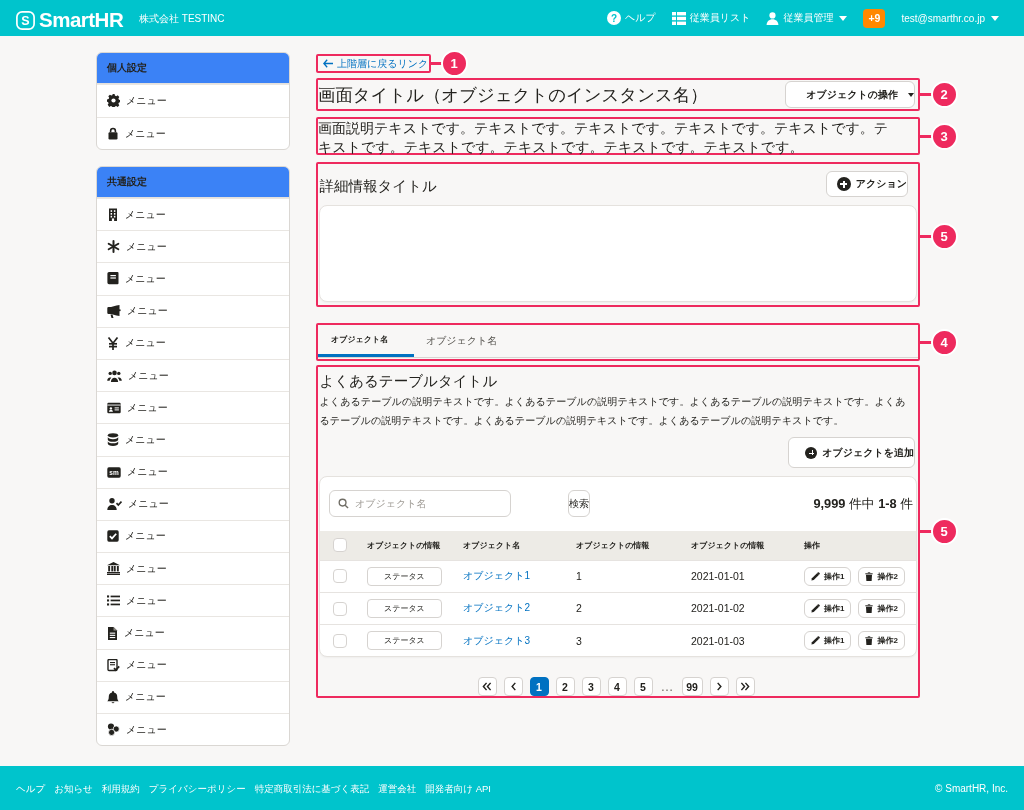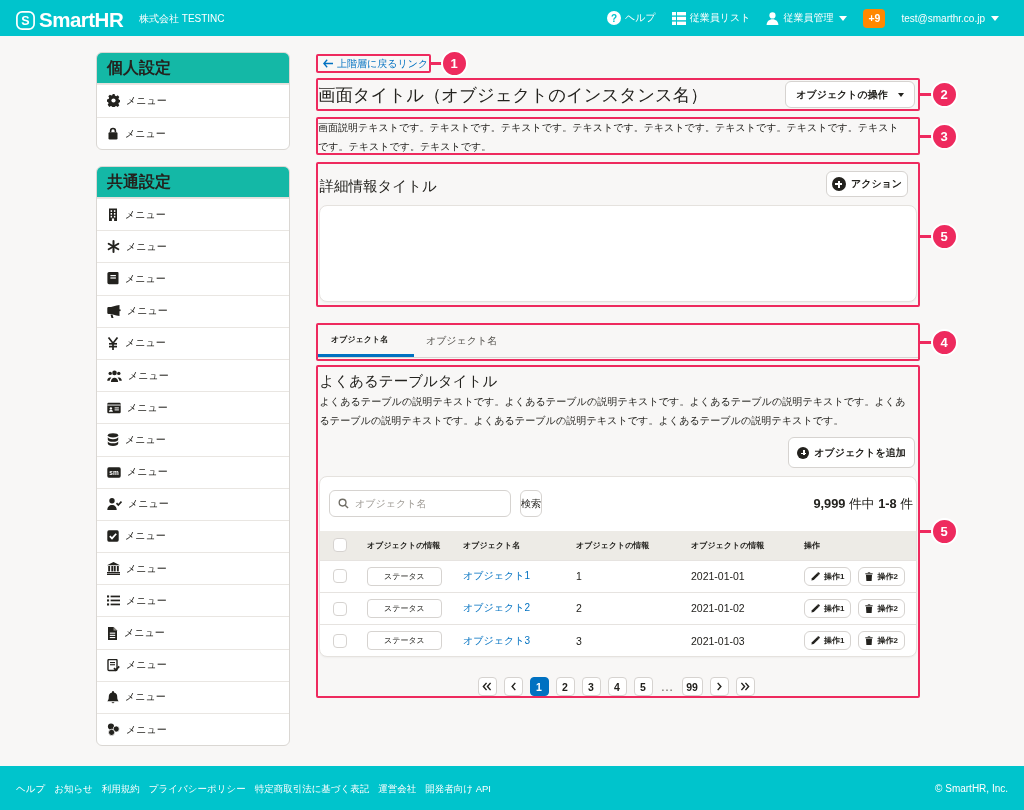--- a/index.html
+++ b/index.html
@@ -11,32 +11,32 @@
 .hdr .logo { position:absolute; left:16px; top:8px; display:flex; align-items:center; }
 .hdr .logotext { font-weight:bold; font-size:20.5px; letter-spacing:-0.5px; margin-left:4px; }
 .hdr .co { position:absolute; left:139px; top:12px; font-size:10px; }
 .hnav { position:absolute; top:0; right:25px; height:36px; display:flex; align-items:center; gap:16px; font-size:10px; }
 .hitem { display:flex; align-items:center; gap:4px; white-space:nowrap; }
 .badge { background:#ff8800; border-radius:4px; font-weight:bold; font-size:10.5px; width:22px; height:19px; display:flex; align-items:center; justify-content:center; }
 .caret { width:0; height:0; border-left:4px solid transparent; border-right:4px solid transparent; border-top:5px solid #fff; margin-left:2px; }
 
 
 .card { position:absolute; left:96px; width:194px; background:#fff; border:1px solid #dad7d3; border-radius:6px; overflow:hidden; }
-.card .chead { background:#14b8a6; font-weight:bold; font-size:16px; padding:0 10px; display:flex; align-items:center; border-bottom:1px solid #e4e1dd; }
+.card .chead { background:#3b82f6; font-weight:bold; font-size:10px; padding:0 10px; display:flex; align-items:center; border-bottom:1px solid #e4e1dd; }
 .mi { display:flex; align-items:center; gap:6px; padding:0 10px; font-size:10px; border-top:1px solid #e9e6e2; }
 .mi:first-of-type { border-top:none; }
 .mi svg { flex:0 0 auto; }
 
 
 .ab { position:absolute; left:316px; width:604px; border:2px solid #ee2a5e; border-radius:2px; }
 .circ { position:absolute; width:27px; height:27px; border-radius:50%; background:#ee2a5e; border:2px solid #fff; color:#fff; font-weight:bold; font-size:13px; display:flex; align-items:center; justify-content:center; }
 .conn { position:absolute; height:3px; background:#ee2a5e; }
 
 
-.btn { background:#fff; border:1px solid #d6d3d0; border-radius:6px; font-weight:bold; font-size:10px; color:#23221e; display:flex; align-items:center; justify-content:center; font-family:inherit; white-space:nowrap; }
+.btn { background:#fff; border:1px solid #d6d3d0; border-radius:6px; font-weight:bold; font-size:10px; color:#23221e; display:flex; align-items:center; justify-content:flex-end; font-family:inherit; white-space:nowrap;margin-left:48px; }
 .link { color:#0071c1; text-decoration:none; }
 
 
 .plus { width:14px; height:14px; border-radius:50%; background:#23221e; position:relative; display:inline-block; }
 .plus:before, .plus:after { content:""; position:absolute; background:#fff; }
 .plus:before { left:3.5px; right:3.5px; top:6.25px; height:1.6px; }
 .plus:after { top:3.5px; bottom:3.5px; left:6.25px; width:1.6px; }
 
 
 .chip { display:inline-block; border:1px solid #d6d3d0; border-radius:4px; background:#fff; font-size:8px; padding:3px 16px; color:#23221e; white-space:nowrap; }
@@ -271,21 +271,21 @@
 <div class="conn" style="left:429px; top:61.5px; width:14px;"></div>
 <div class="circ" style="left:440.5px; top:49.5px;">1</div>
 
 <div class="ab" style="top:78px; height:33px; display:flex; align-items:center; justify-content:space-between; padding:0 3px 0 0;">
   <div style="font-size:17.4px;">画面タイトル（オブジェクトのインスタンス名）</div>
   <div class="btn" style="width:130px; height:27px; gap:8px;">オブジェクトの操作<span class="caret" style="border-top-color:#23221e; border-left-width:3.5px; border-right-width:3.5px; border-top-width:4.5px;"></span></div>
 </div>
 <div class="conn" style="left:919px; top:93px; width:14px;"></div>
 <div class="circ" style="left:930.5px; top:81px;">2</div>
 
-<div class="ab" style="top:117px; height:38px; font-size:10px; line-height:18.8px; padding:0 16px 0 0; letter-spacing:0;">画面説明テキストです。テキストです。テキストです。テキストです。テキストです。テキストです。テキストです。テキストです。テキストです。テキストです。</div>
+<div class="ab" style="top:117px; height:38px; font-size:14px; line-height:18.8px; padding:0 16px 0 0; letter-spacing:0;">画面説明テキストです。テキストです。テキストです。テキストです。テキストです。テキストです。テキストです。テキストです。テキストです。テキストです。</div>
 <div class="conn" style="left:919px; top:134.5px; width:14px;"></div>
 <div class="circ" style="left:930.5px; top:122.5px;">3</div>
 
 <div class="ab" style="top:162px; height:145px;">
   <div style="position:absolute; left:1.5px; top:13px; font-size:14.5px;">詳細情報タイトル</div>
   <div class="btn" style="position:absolute; right:10px; top:7px; width:82px; height:26px; gap:5px;"><span class="plus"></span>アクション</div>
   <div style="position:absolute; left:1px; top:41px; width:598px; height:97px; background:#fff; border:1px solid #e5e2de; border-radius:8px; box-shadow:0 1px 2px rgba(0,0,0,0.04);"></div>
 </div>
 <div class="conn" style="left:919px; top:235px; width:14px;"></div>
 <div class="circ" style="left:930.5px; top:223px;">5</div>

